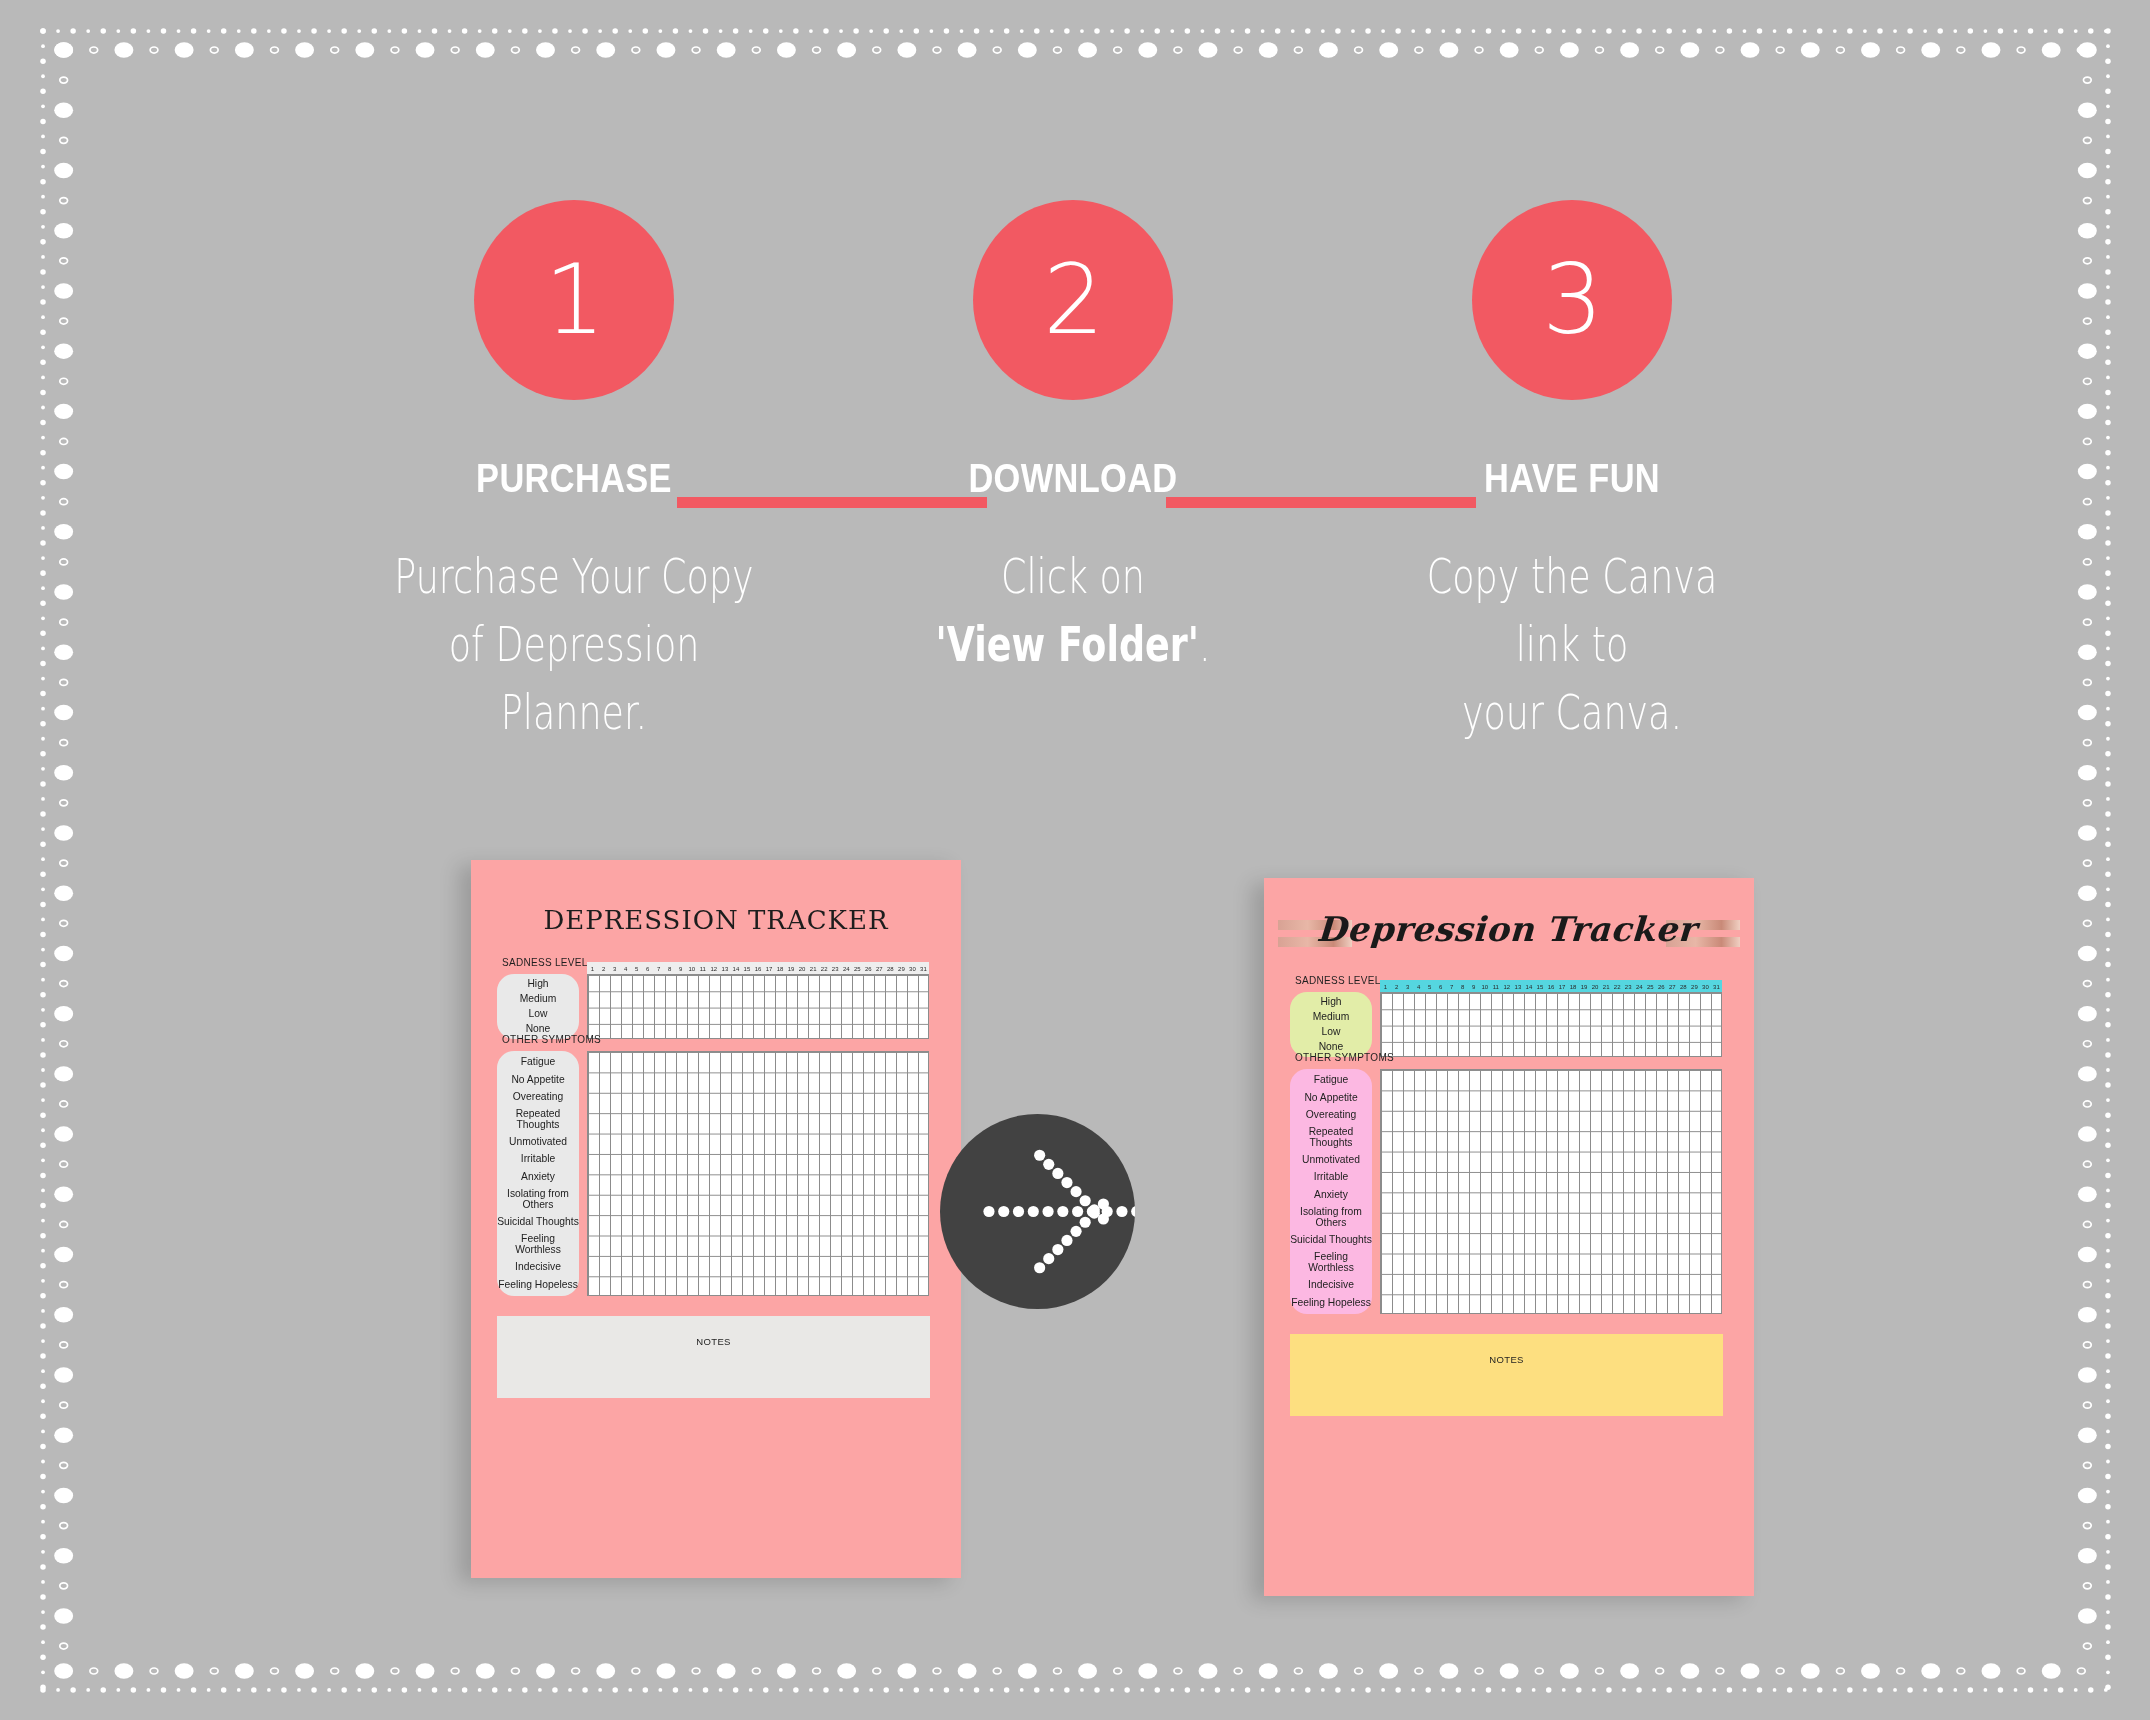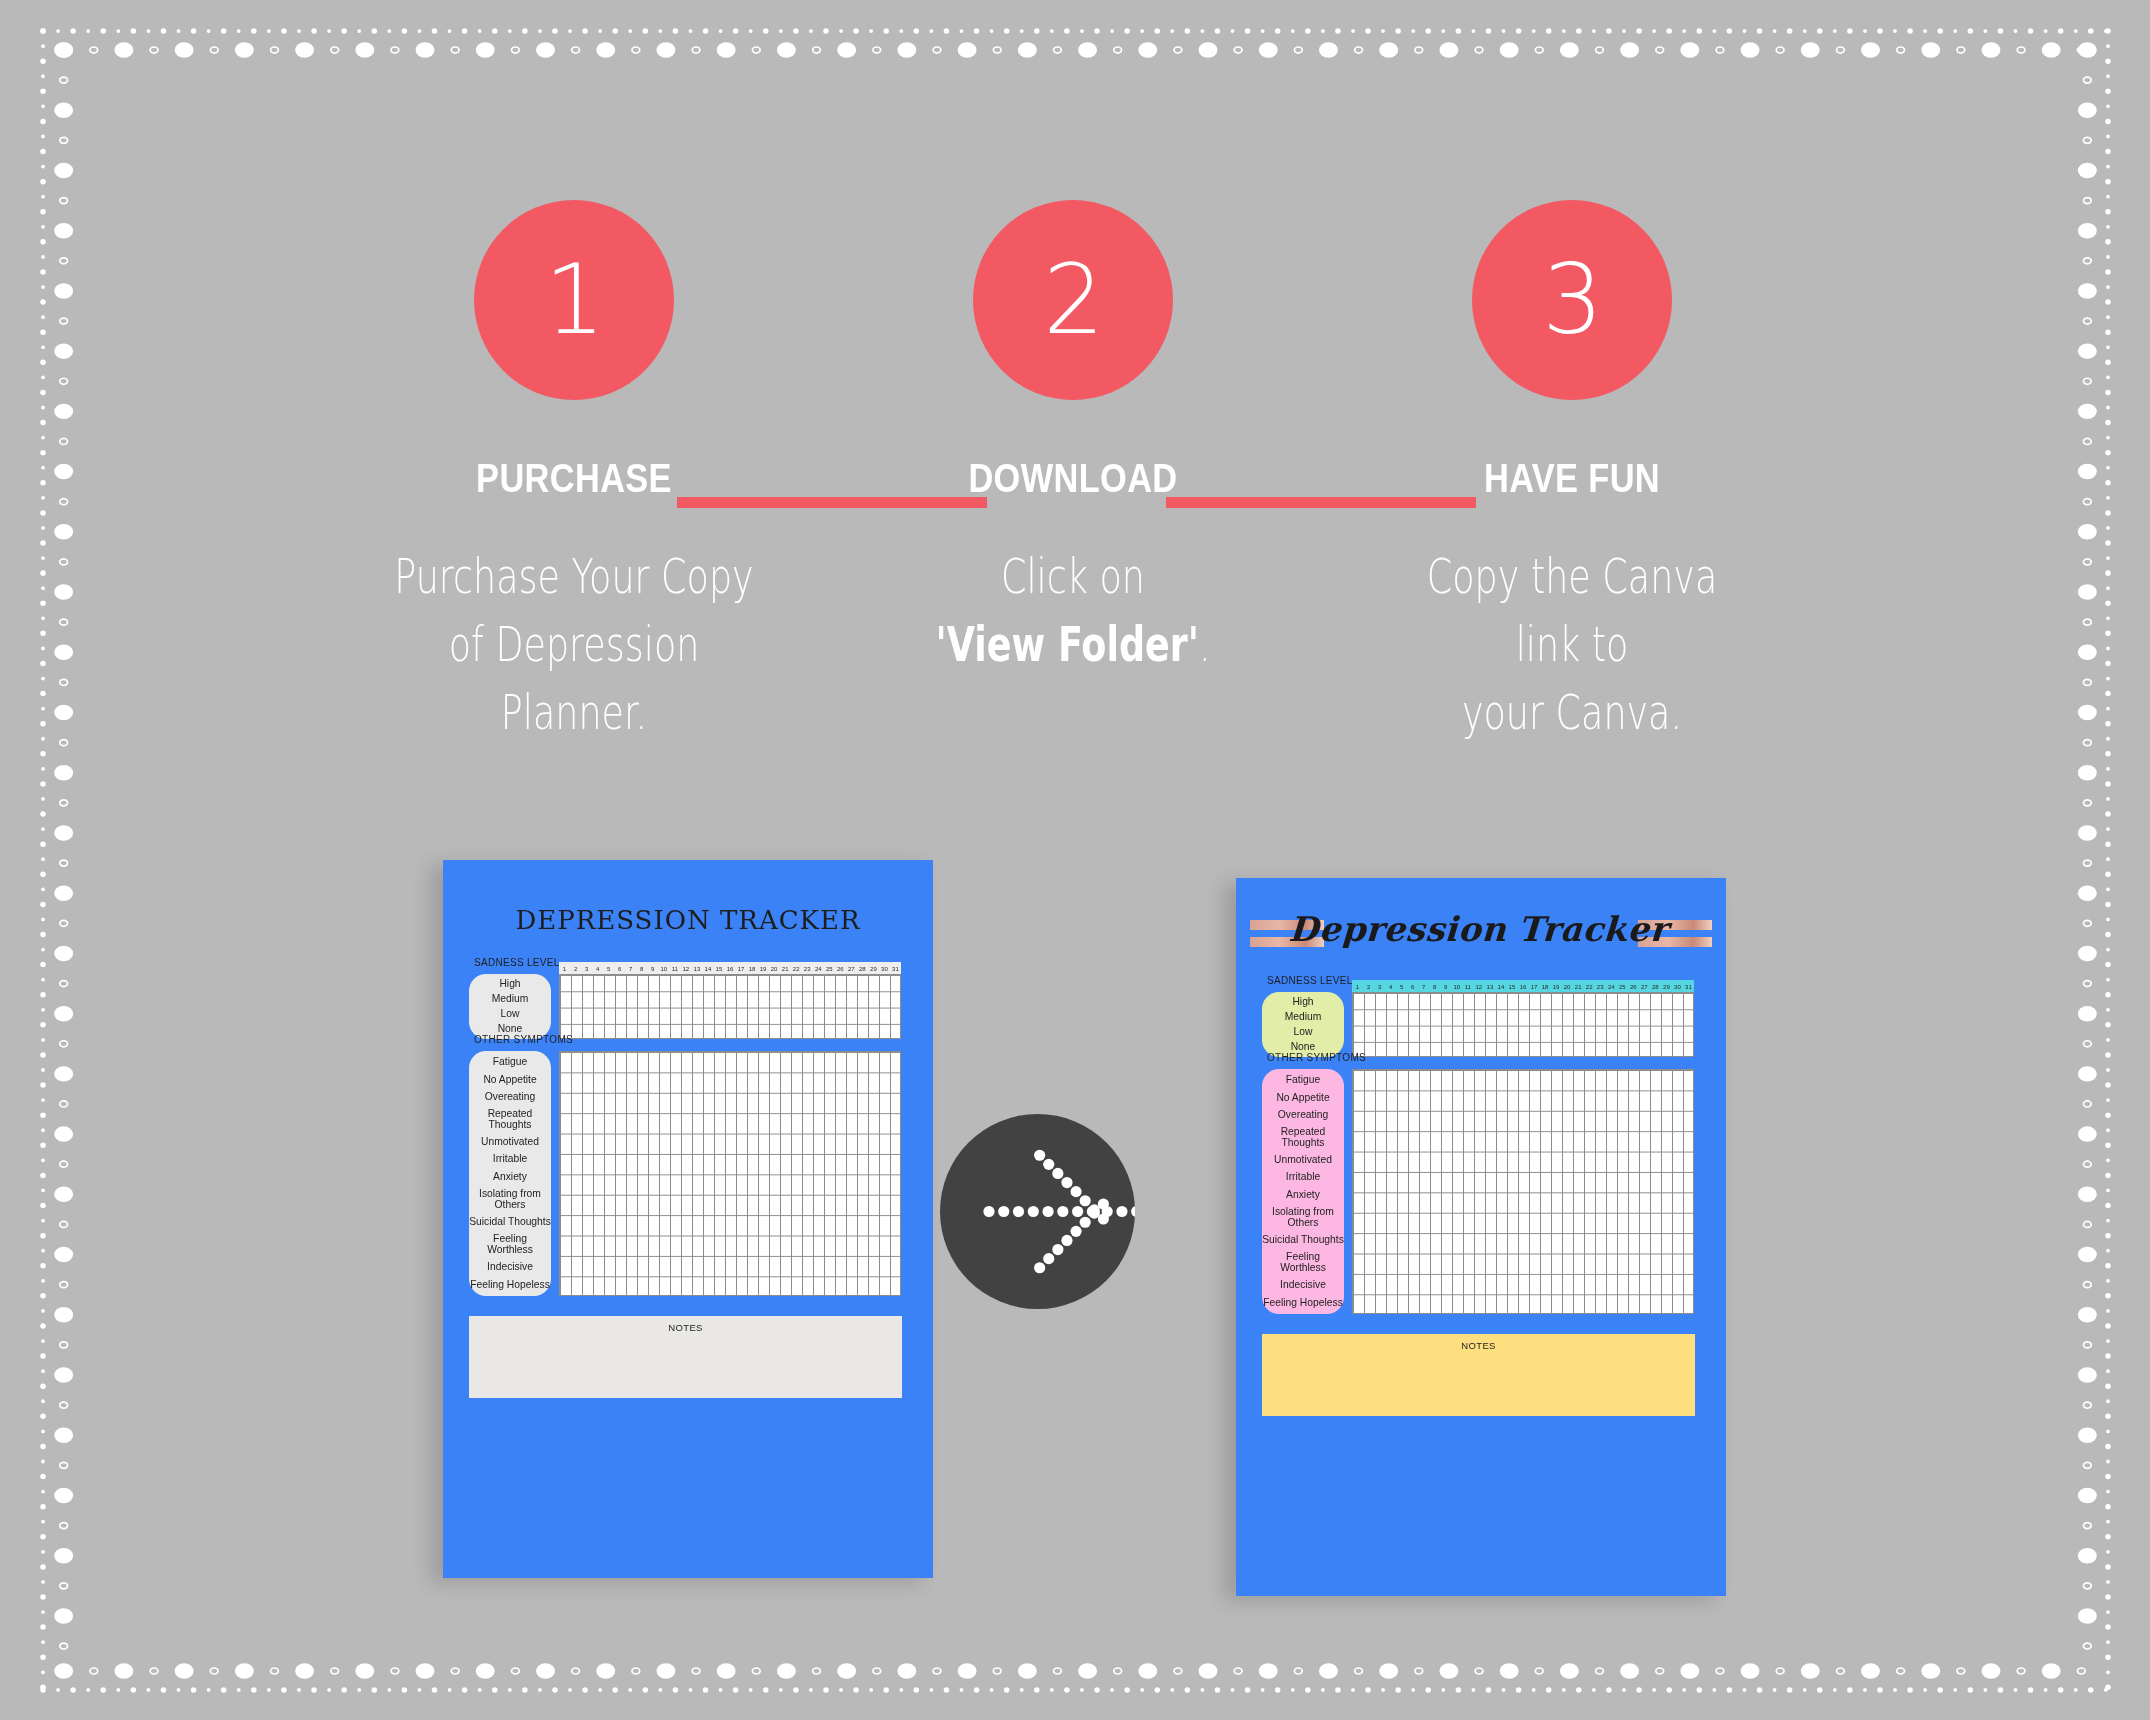--- a/index.html
+++ b/index.html
@@ -86,22 +86,23 @@
     transform: scaleX(0.76);
   }
   #step-desc-1 { left: 316px; top: 542px; }
   #step-desc-2 { left: 815px; top: 542px; }
   #step-desc-3 { left: 1314px; top: 542px; }
   .step-desc b { font-weight: bold; }
 
   
   .doc {
     position: absolute;
-    background: #3b82f6;
+    background: #fca5a5;
     box-shadow: -12px 5.2px 19px rgba(0,0,0,0.16);
+    margin-left: 28px;
   }
   #doc-plain { left: 443px; top: 860px; width: 490px; height: 718px; }
   #doc-color { left: 1236px; top: 878px; width: 490px; height: 718px; }
 
   .doc-inner { position: relative; width: 100%; height: 100%; }
 
   .doc-title-plain {
     position: absolute;
     top: 45px;
     left: 0;
@@ -186,21 +187,21 @@
     flex: 1 1 0;
     text-align: center;
   }
 
   .notes-box {
     position: absolute;
     box-sizing: border-box;
     font-size: 9.5px;
     color: #1f1f1f;
     text-align: center;
-    padding-top: 6px;
+    padding-top: 20px;
     letter-spacing: 0.4px;
     font-family: "Liberation Sans", sans-serif;
   }
 
   
   #arrow-badge {
     position: absolute;
     left: 940px;
     top: 1114px;
     width: 195px;

